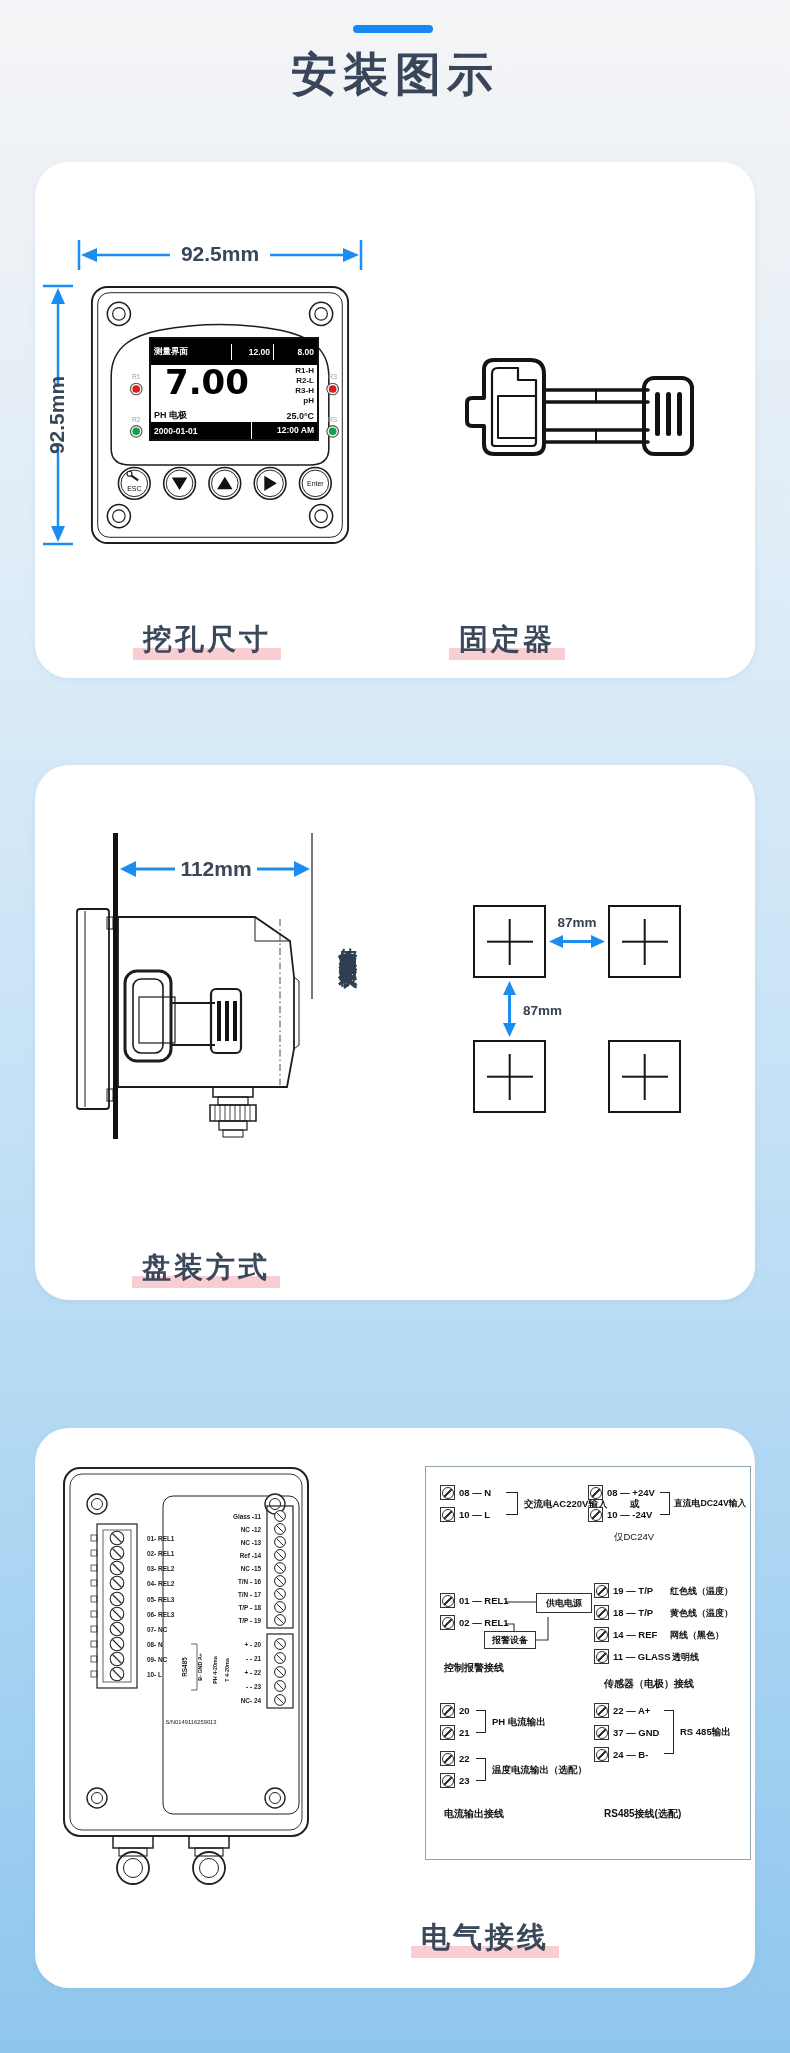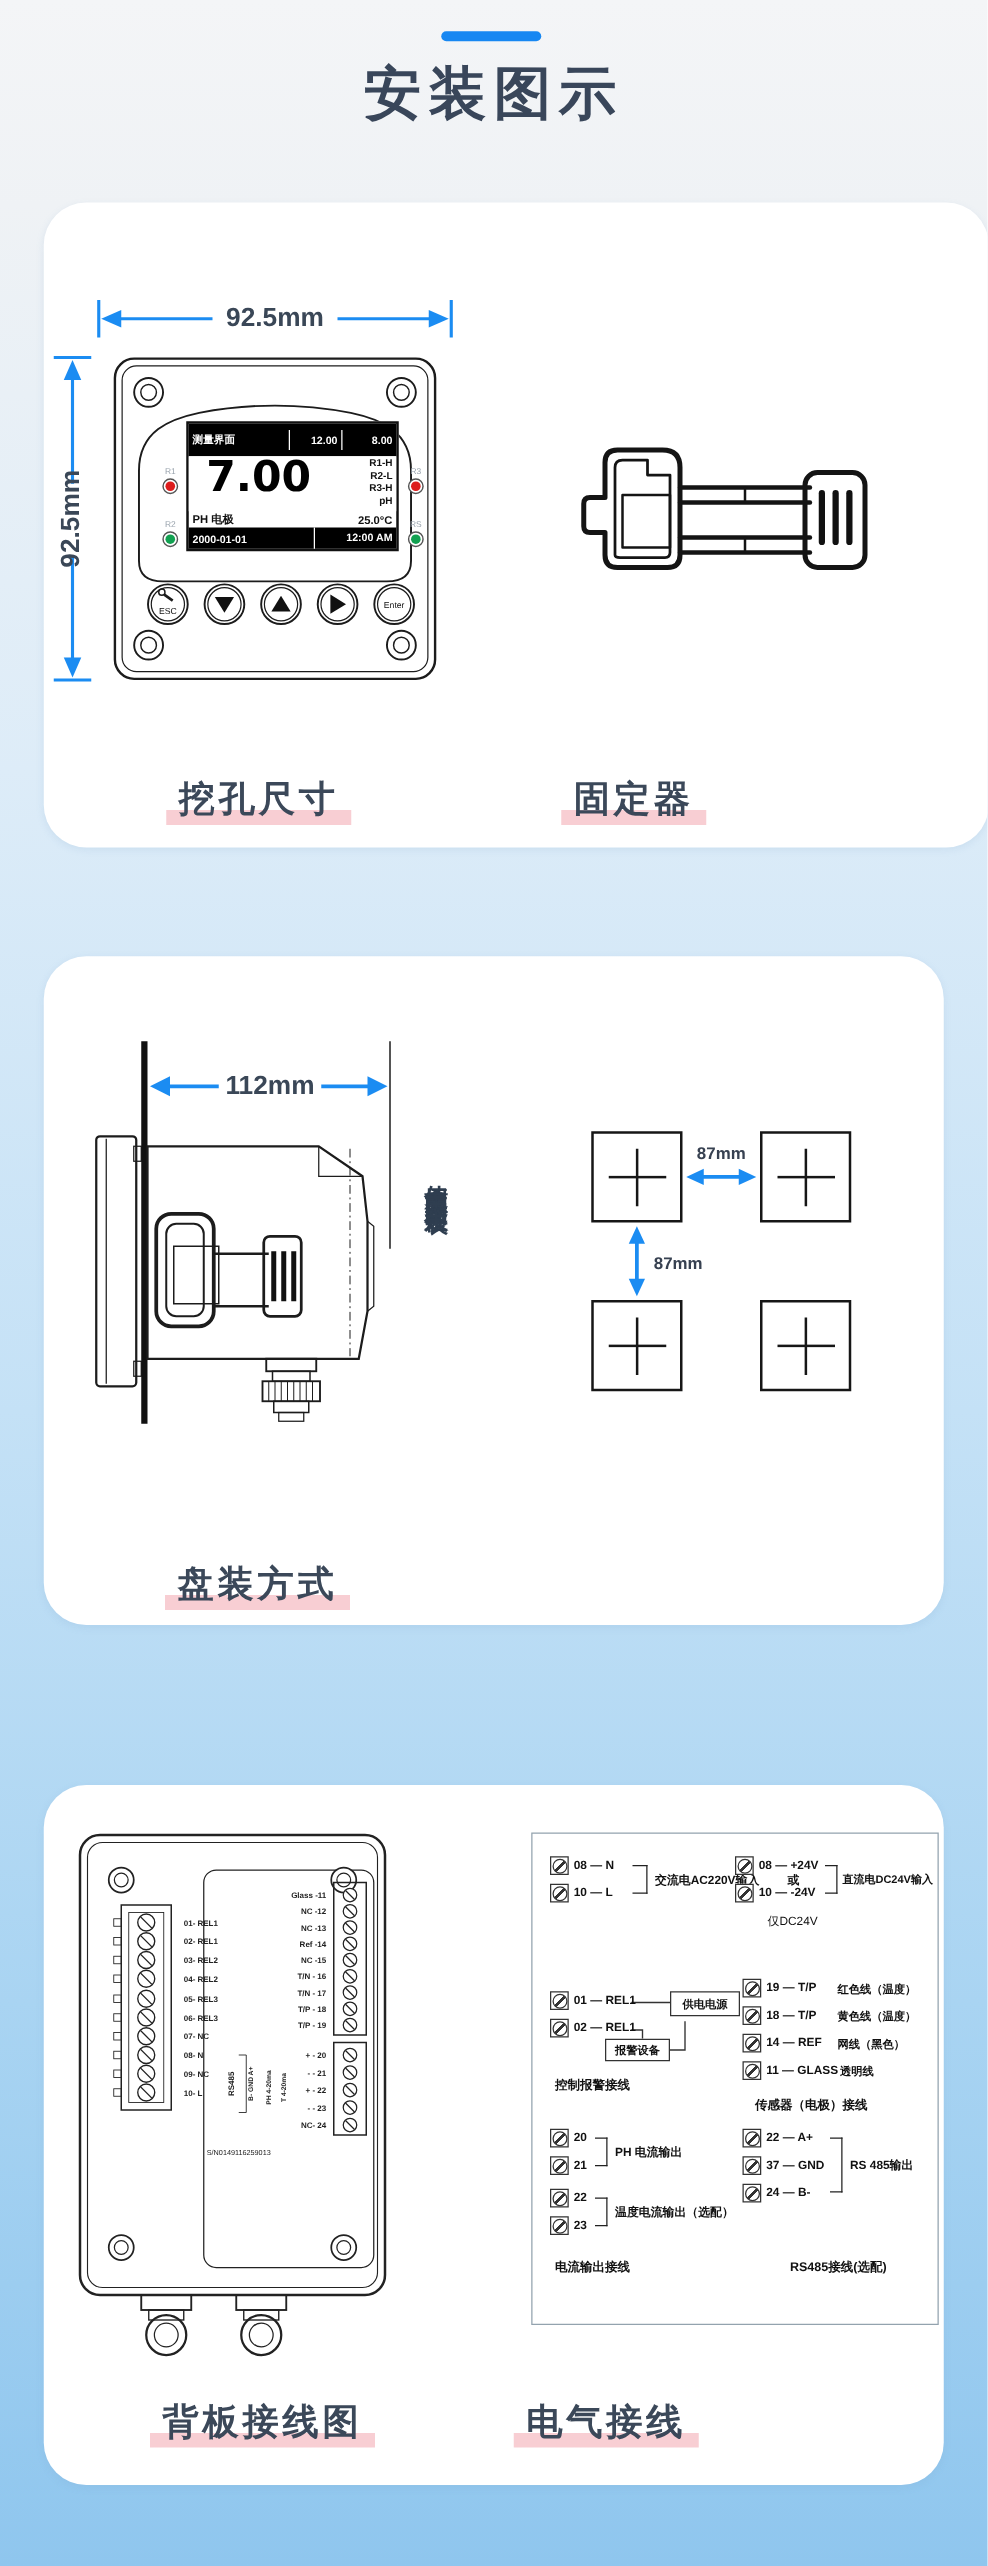--- a/index.html
+++ b/index.html
@@ -34,21 +34,21 @@
   .ph,.pv{position:absolute;left:50%;top:50%;background:#161616;transform:translate(-50%,-50%);}
   .ph{width:46px;height:2.6px;} .pv{width:2.6px;height:46px;}
   .vnote{position:absolute;writing-mode:vertical-rl;font-size:19px;letter-spacing:2px;font-weight:600;color:#2f3e50;}
 </style>
 </head>
 <body>
 
 <div class="abs" style="left:353px;top:25px;width:80px;height:8px;border-radius:4px;background:#1787f2;"></div>
 <div class="abs" style="left:395px;top:44px;transform:translateX(-50%);font-size:46px;font-weight:700;color:#39465a;letter-spacing:6px;white-space:nowrap;">安装图示</div>
 
-<div class="card" style="top:162px;height:516px;padding-left:36px;">
+<div class="card" style="top:162px;height:516px;">
 
   <svg class="abs" style="left:40px;top:76px;" width="290" height="34" viewBox="0 0 290 34">
     <g class="blue" stroke-width="2.5" fill="#1b8cf2">
       <line x1="4" y1="2" x2="4" y2="32"></line>
         <line x1="286" y1="2" x2="286" y2="32"></line>
       <line x1="20" y1="17" x2="95" y2="17"></line>
         <line x1="195" y1="17" x2="270" y2="17"></line>
       <polygon points="6,17 22,10 22,24" stroke="none"></polygon>
         <polygon points="284,17 268,10 268,24" stroke="none"></polygon>
     </g>
@@ -439,18 +439,17 @@
     <span class="wcap" style="left:18px;top:340px;">电流输出接线</span>
 
     <span class="scr-t" style="left:168px;top:236px;"></span>
     <span class="scr-t" style="left:168px;top:258px;"></span>
     <span class="scr-t" style="left:168px;top:280px;"></span>
     <span class="wtxt" style="left:187px;top:238px;">22 — A+</span>
     <span class="wtxt" style="left:187px;top:260px;">37 — GND</span>
     <span class="wtxt" style="left:187px;top:282px;">24 — B-</span>
     <span class="brk" style="left:238px;top:243px;width:10px;height:44px;"></span>
     <span class="wtxt" style="left:254px;top:259px;">RS 485输出</span>
-    <span class="wcap" style="left:178px;top:340px;margin-left:28px;">RS485接线(选配)</span>
+    <span class="wcap" style="left:178px;top:340px;">RS485接线(选配)</span>
   </div>
 
-  <div class="cap" style="left:175px;top:490px;">背板接线图</div>
   <div class="cap" style="left:450px;top:490px;">电气接线</div>
 </div>
 
 </body></html>

